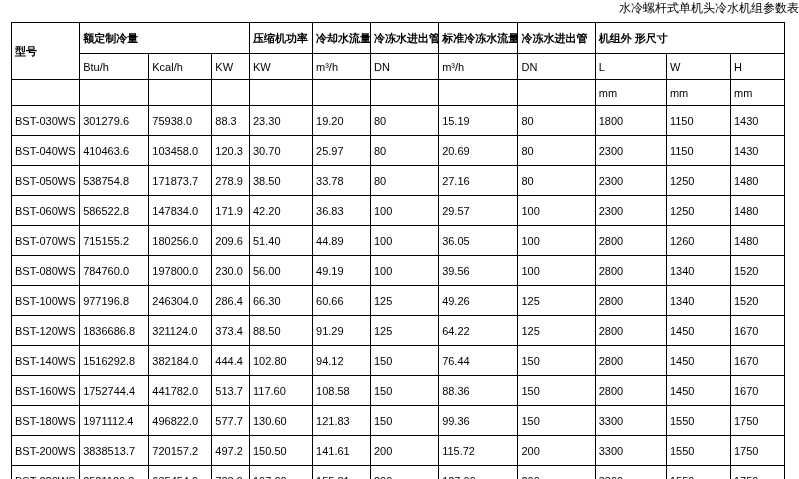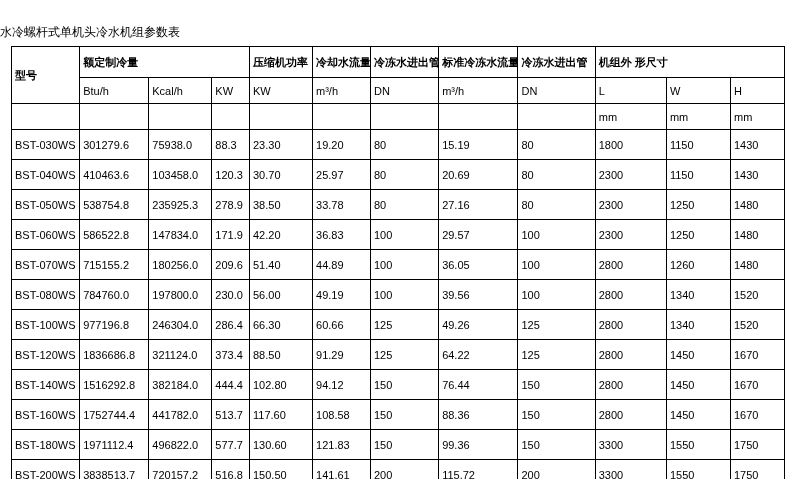--- a/index.html
+++ b/index.html
@@ -14,24 +14,24 @@
     color: #000000;
     overflow: hidden;
   }
   .page {
     width: 799px;
     height: 479px;
     position: relative;
     box-sizing: border-box;
   }
   .doc-title {
-    text-align: left;
+    text-align: right;
     font-size: 12px;
     font-family: "Liberation Sans", sans-serif;
-    padding-top: 24px;
+    padding-top: 0;
     padding-bottom: 5px;
     letter-spacing: 0px;
   }
   table.params {
     border-collapse: collapse;
     table-layout: fixed;
     width: 774px;
     margin-left: 11px;
     font-size: 11px;
   }
@@ -146,21 +146,21 @@
         <td>80</td>
         <td>20.69</td>
         <td>80</td>
         <td>2300</td>
         <td>1150</td>
         <td>1430</td>
       </tr>
       <tr class="datarow">
         <td class="model-col">BST-050WS</td>
         <td>538754.8</td>
-        <td>235925.3</td>
+        <td>171873.7</td>
         <td>278.9</td>
         <td>38.50</td>
         <td>33.78</td>
         <td>80</td>
         <td>27.16</td>
         <td>80</td>
         <td>2300</td>
         <td>1250</td>
         <td>1480</td>
       </tr>
@@ -273,21 +273,21 @@
         <td>99.36</td>
         <td>150</td>
         <td>3300</td>
         <td>1550</td>
         <td>1750</td>
       </tr>
       <tr class="datarow">
         <td class="model-col">BST-200WS</td>
         <td>3838513.7</td>
         <td>720157.2</td>
-        <td>516.8</td>
+        <td>497.2</td>
         <td>150.50</td>
         <td>141.61</td>
         <td>200</td>
         <td>115.72</td>
         <td>200</td>
         <td>3300</td>
         <td>1550</td>
         <td>1750</td>
       </tr>
       <tr class="datarow">

